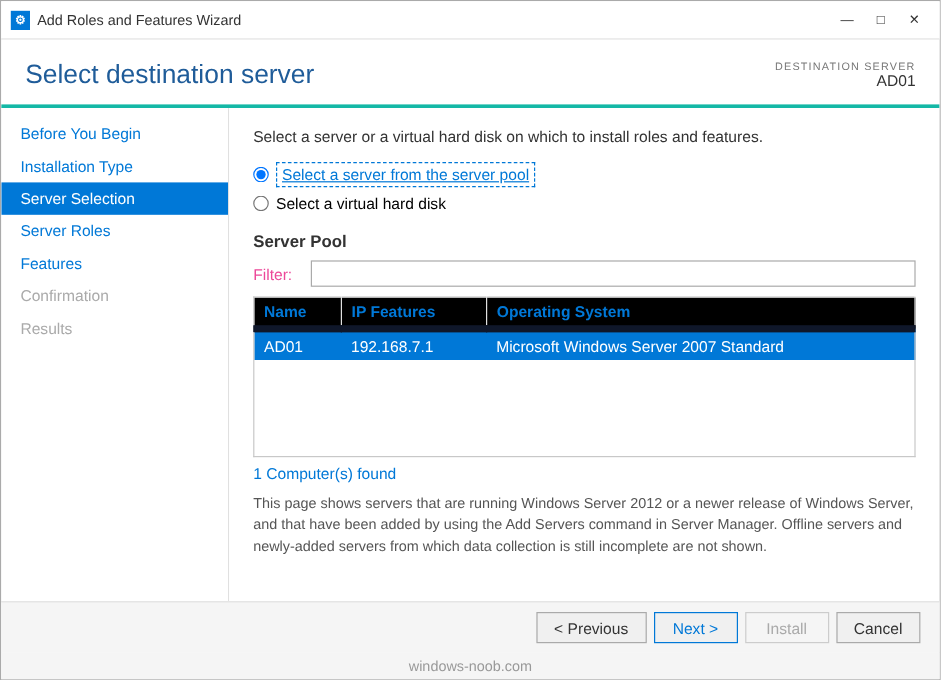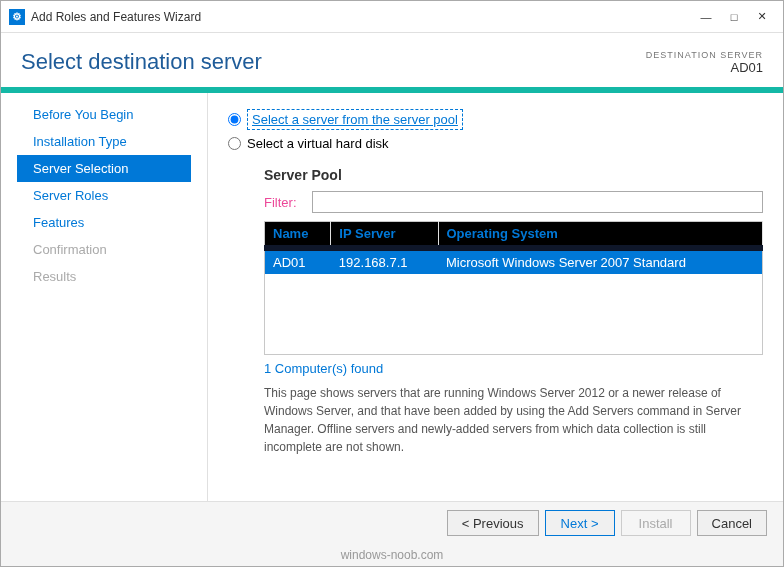--- a/index.html
+++ b/index.html
@@ -71,21 +71,21 @@
     .content-area {
       display: flex;
       flex-direction: column;
       flex: 1;
       overflow: hidden;
     }
 
     .header {
       background: #fff;
       padding: 16px 20px 12px 20px;
-      border-bottom: 6px solid #14b8a6;
+      border-bottom: 3px solid #14b8a6;
       display: flex;
       justify-content: space-between;
       align-items: flex-end;
       flex-shrink: 0;
     }
 
     .page-title {
       font-size: 22px;
       font-weight: 300;
       color: #1f5c99;
@@ -112,24 +112,24 @@
       color: #333;
     }
 
     .main-layout {
       display: flex;
       flex: 1;
       overflow: hidden;
     }
 
     .sidebar {
-      width: 207px;
+      width: 190px;
       background: #fff;
       border-right: 1px solid #e0e0e0;
-      padding: 8px 16px;
+      padding: 8px 0;
       flex-shrink: 0;
     }
 
     .sidebar-item {
       padding: 6px 16px;
       cursor: pointer;
       color: #0078d7;
       font-size: 13px;
     }
 
@@ -178,21 +178,20 @@
     }
 
     .radio-selected-border {
       border: 1px dashed #0078d7;
       padding: 2px 4px;
       margin-right: 2px;
     }
 
     .server-pool-section {
       margin-top: 8px;
-      margin-left: 36px;
     }
 
     .section-title {
       font-size: 14px;
       font-weight: 600;
       color: #333;
       margin-bottom: 8px;
     }
 
     .filter-row {
@@ -354,20 +353,21 @@
         <div class="sidebar-item disabled">
           <span>Confirmation</span>
         </div>
         <div class="sidebar-item disabled">
           <span>Results</span>
         </div>
       </div>
 
       <div class="main-content">
 
+        <p class="instruction-text">Select a server or a virtual hard disk on which to install roles and features.</p>
 
         <div class="radio-group">
           <label class="radio-option">
             <input type="radio" name="server-dest" checked="" style="">
             <span class="radio-selected-border">
               <span class="radio-label-underline">Select a server from the server pool</span>
             </span>
           </label>
           <label class="radio-option">
             <input type="radio" name="server-dest" style="">
@@ -380,21 +380,21 @@
 
           <div class="filter-row">
             <label class="filter-label">Filter:</label>
             <input type="text" class="filter-input" placeholder="" style="">
           </div>
 
           <table class="server-table">
             <thead>
               <tr>
                 <th>Name</th>
-                <th>IP Server</th>
+                <th>IP Features</th>
                 <th>Operating System</th>
               </tr>
             </thead>
             <tbody>
               <tr class="selected">
                 <td>AD01</td>
                 <td>192.168.7.1</td>
                 <td>Microsoft Windows Server 2007 Standard</td>
               </tr>
               <tr style="height:20px">

